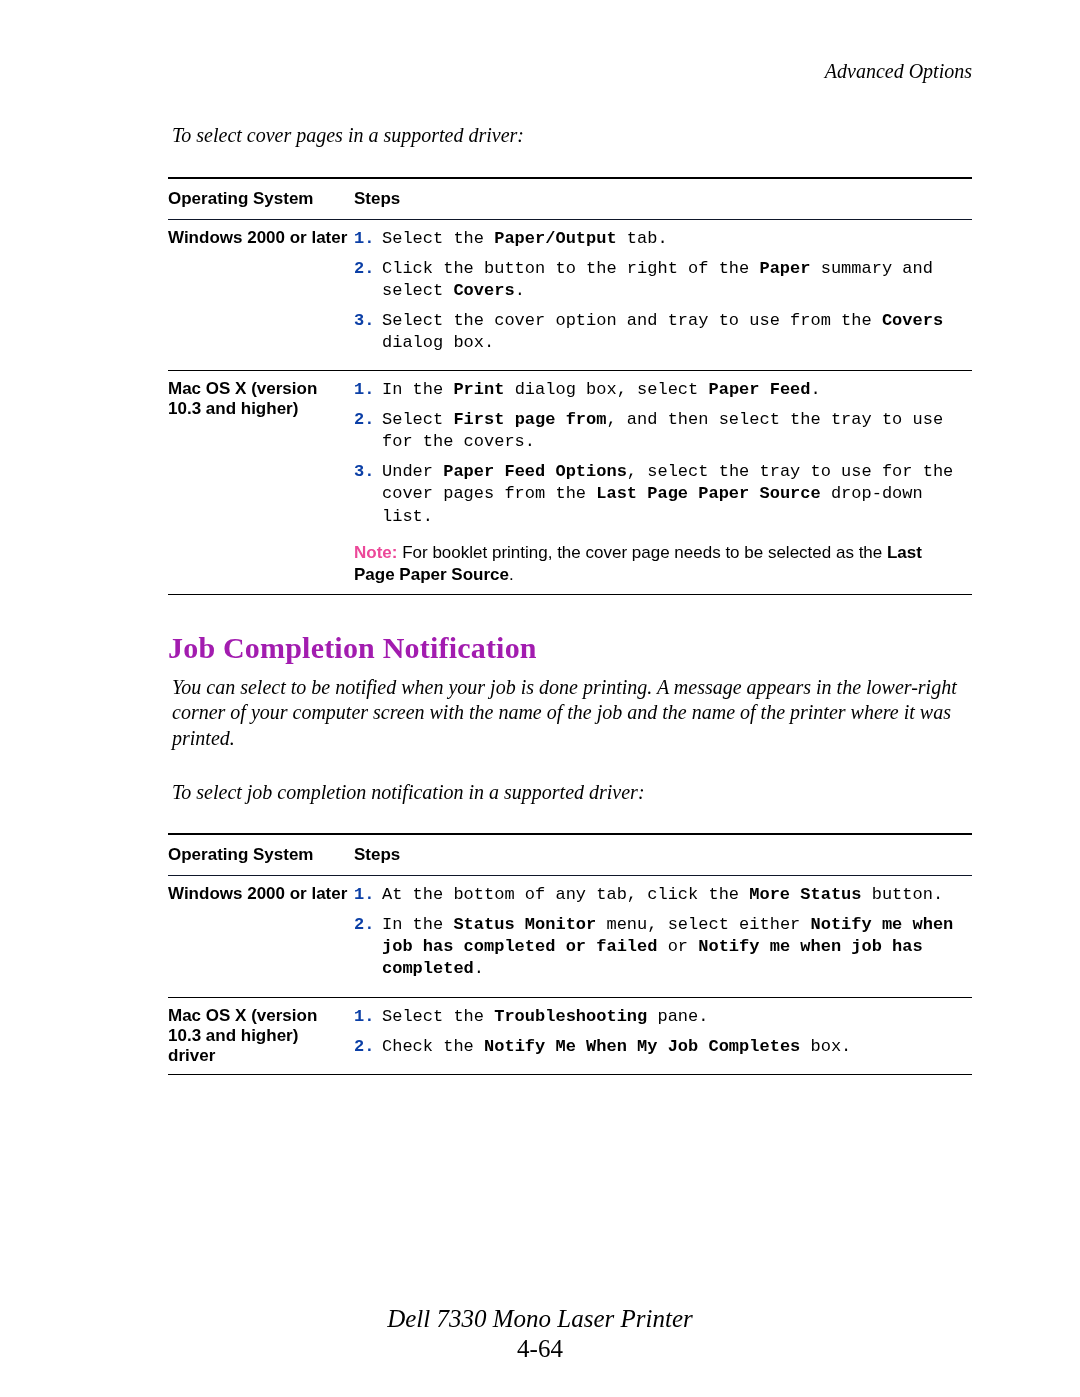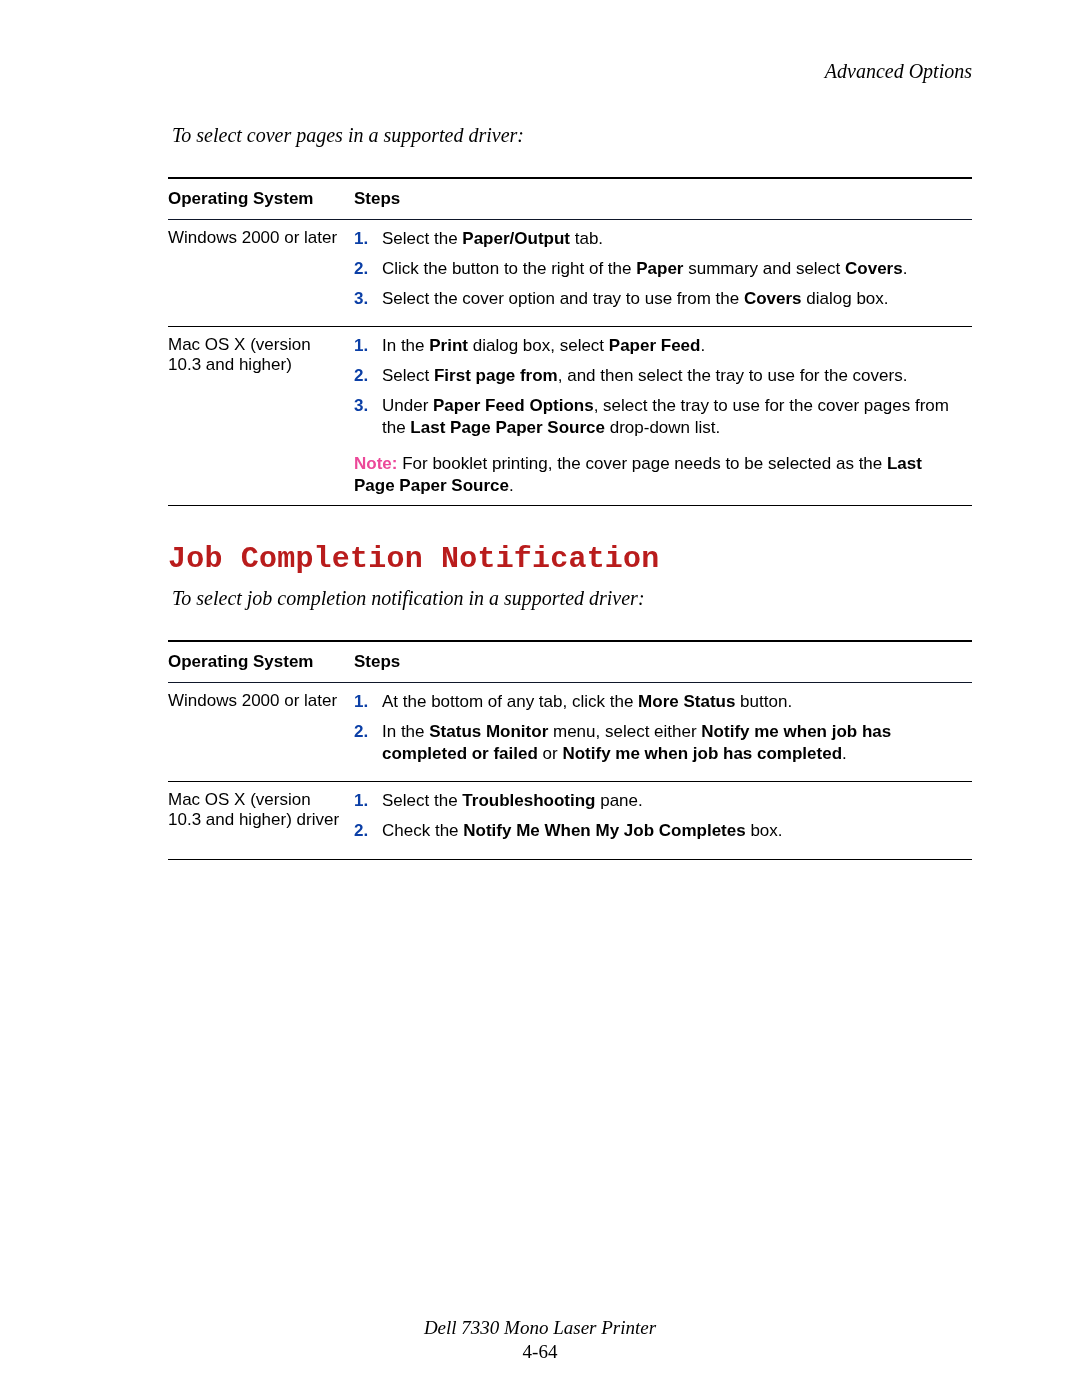--- a/index.html
+++ b/index.html
@@ -20,25 +20,25 @@
     font-size: 20px;
     margin-bottom: 40px;
   }
   .body-text {
     font-size: 20px;
     line-height: 1.28;
     margin: 0 0 28px 4px;
     font-style: italic;
   }
   .section-heading {
-    font-family: Liberation Mono, monospace;
+    font-family: Liberation Serif, serif;
     font-stretch: condensed;
     font-weight: 700;
     font-size: 30px;
-    color: #b91c1c;
+    color: #a21caf;
     margin: 36px 0 10px 0;
     letter-spacing: 0.2px;
   }
   .note-red { color: #ec4899; font-weight: 700; font-family: Arial, Helvetica, sans-serif; font-size: 17px;}
   .note-body { font-family: "Times New Roman", serif; font-size: 20px; }
 
   table.steps {
     border-collapse: collapse;
     width: 100%;
     font-family: Arial, Helvetica, sans-serif;
@@ -52,32 +52,33 @@
     border-bottom: 1px solid #0f172a;
     padding: 10px 6px 10px 0;
   }
   table.steps tbody td {
     vertical-align: top;
     padding: 8px 6px 8px 0;
   }
   table.steps tbody tr.rowsep > td {
     border-bottom: 1px solid #000;
   }
-  .os-col { width: 180px; font-weight: 400; }
+  .os-col { width: 180px; font-weight: 700; }
 
   ol.steps-list {
     margin: 0;
     padding: 0 0 0 22px;
     counter-reset: item;
     list-style: none;
   }
   ol.steps-list > li {
     position: relative;
     padding: 0 0 8px 6px;
     line-height: 1.3;
+    font-family: Liberation Mono, monospace;
   }
   ol.steps-list > li::before {
     counter-increment: item;
     content: counter(item) ".";
     position: absolute;
     left: -22px;
     top: 0;
     font-weight: 700;
     color: #0b3fa6;
   }
@@ -87,21 +88,21 @@
   }
   .b { font-weight: 700; }
 
   .footer {
     position: absolute;
     bottom: 34px;
     left: 0;
     width: 100%;
     text-align: center;
     font-style: italic;
-    font-size: 19px;
+    font-size: 25px;
   }
   .footer .pnum { font-style: normal; display:block; margin-top:2px;}
 </style>
 </head>
 <body>
 
 <div class="page">
   <div class="header-right">Advanced Options</div>
 
   <p class="body-text">To select cover pages in a supported driver:</p>
@@ -133,20 +134,21 @@
               <li>Under <span class="b">Paper Feed Options</span>, select the tray to use for the cover pages from the <span class="b">Last Page Paper Source</span> drop-down list.</li>
             </ol>
             <div class="row-note"><span class="note-red">Note:</span> For booklet printing, the cover page needs to be selected as the <span class="b">Last Page Paper Source</span>.</div>
           </td>
         </tr>
       </tbody>
   </table>
 
   <div class="section-heading">Job Completion Notification</div>
 
+  <p class="body-text">You can select to be notified when your job is done printing. A message appears in the lower-right corner of your computer screen with the name of the job and the name of the printer where it was printed.</p>
 
 
   <p class="body-text">To select job completion notification in a supported driver:</p>
 
   <table class="steps">
     <thead>
       <tr>
         <th class="os-col">Operating System</th>
         <th>Steps</th>
       </tr>

